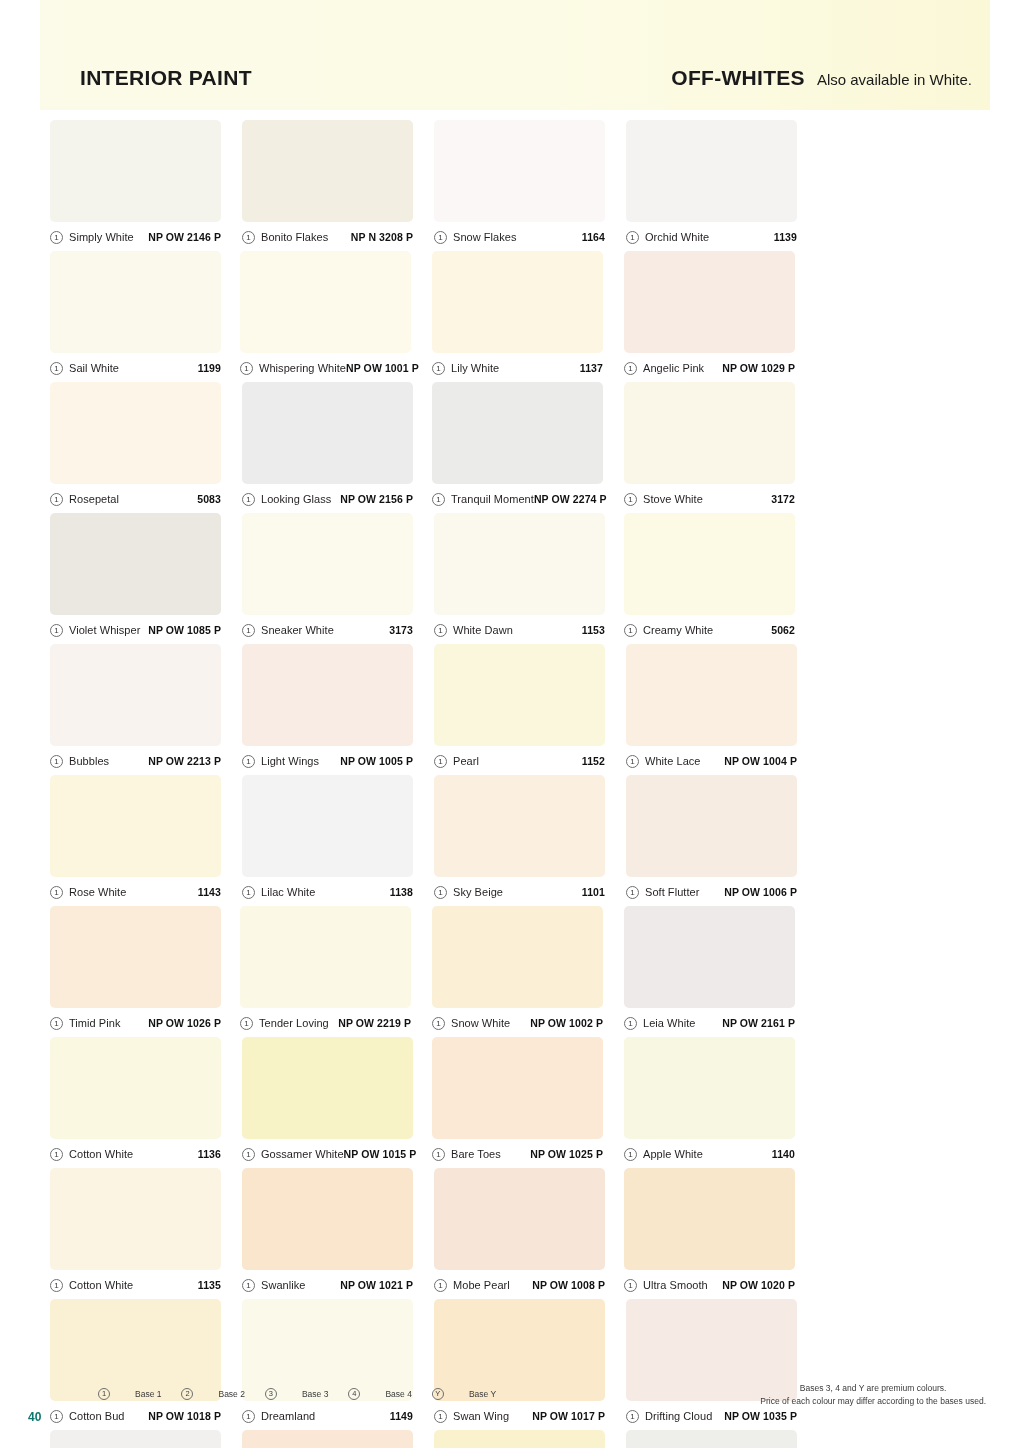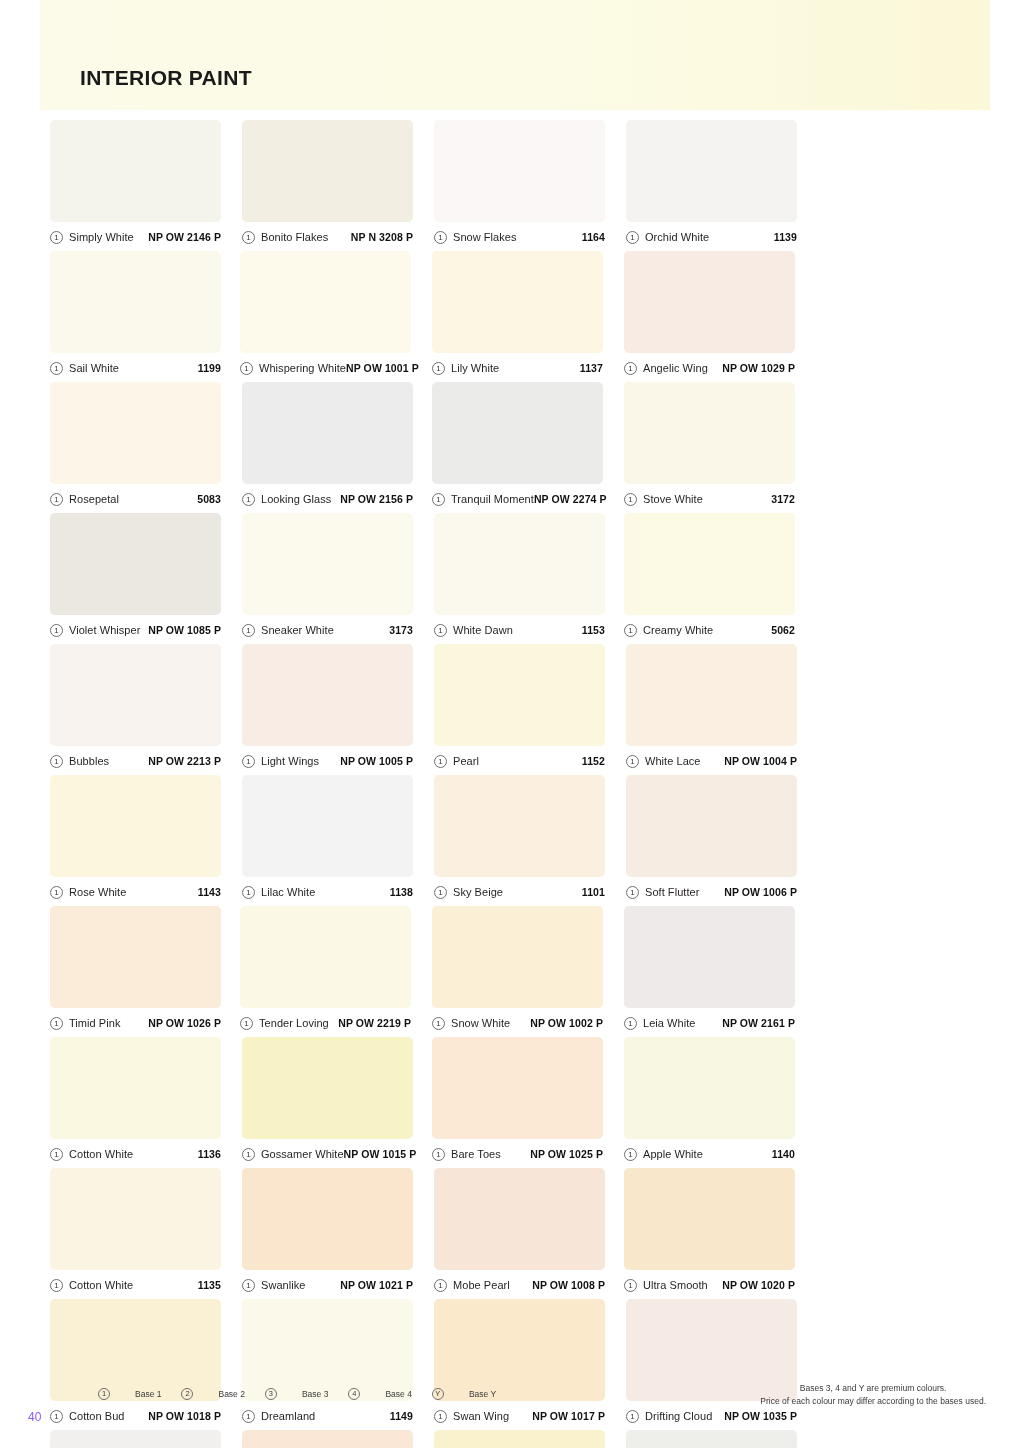--- a/index.html
+++ b/index.html
@@ -158,30 +158,34 @@
     text-align: center;
     font-size: 8.5px;
     line-height: 1.55;
     color: #3a3a3a;
   }
   .page-number {
     position: absolute;
     left: 28px;
     top: 40px;
     font-size: 12px;
-    font-weight: normal;
-    color: #8b5cf6;
+    font-weight: bold;
+    color: #0f766e;
   }
 </style>
 </head>
 <body>
 
 <div class="header-band">
   <div class="header-inner">
     <div class="title-left">INTERIOR PAINT</div>
+    <div class="title-right-wrap">
+      <div class="title-right">OFF-WHITES</div>
+      <div class="title-note">Also available in White.</div>
+    </div>
   </div>
 </div>
 
 <div class="grid" id="swatch-grid">
     <div class="cell">
       <div class="chip" style="background: rgb(244, 243, 236);"></div>
       <div class="cell-label">
         <span class="base-badge">1</span>
         <span class="color-name">Simply White</span>
         <span class="color-code">NP OW 2146 P</span>
@@ -232,21 +236,21 @@
       <div class="cell-label">
         <span class="base-badge">1</span>
         <span class="color-name">Lily White</span>
         <span class="color-code">1137</span>
       </div>
     </div>
     <div class="cell">
       <div class="chip" style="background: rgb(248, 235, 227);"></div>
       <div class="cell-label">
         <span class="base-badge">1</span>
-        <span class="color-name">Angelic Wing</span>
+        <span class="color-name">Angelic Pink</span>
         <span class="color-code">NP OW 1029 P</span>
       </div>
     </div>
     <div class="cell">
       <div class="chip" style="background: rgb(253, 246, 232);"></div>
       <div class="cell-label">
         <span class="base-badge">1</span>
         <span class="color-name">Rosepetal</span>
         <span class="color-code">5083</span>
       </div>

